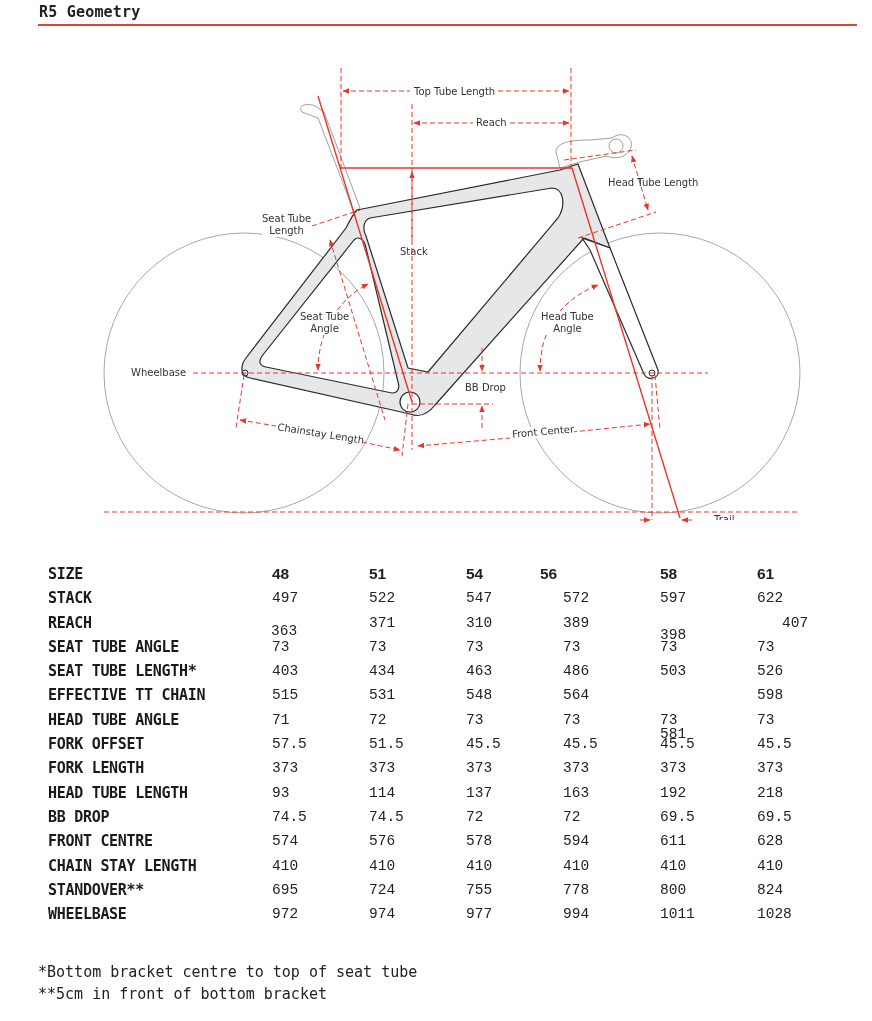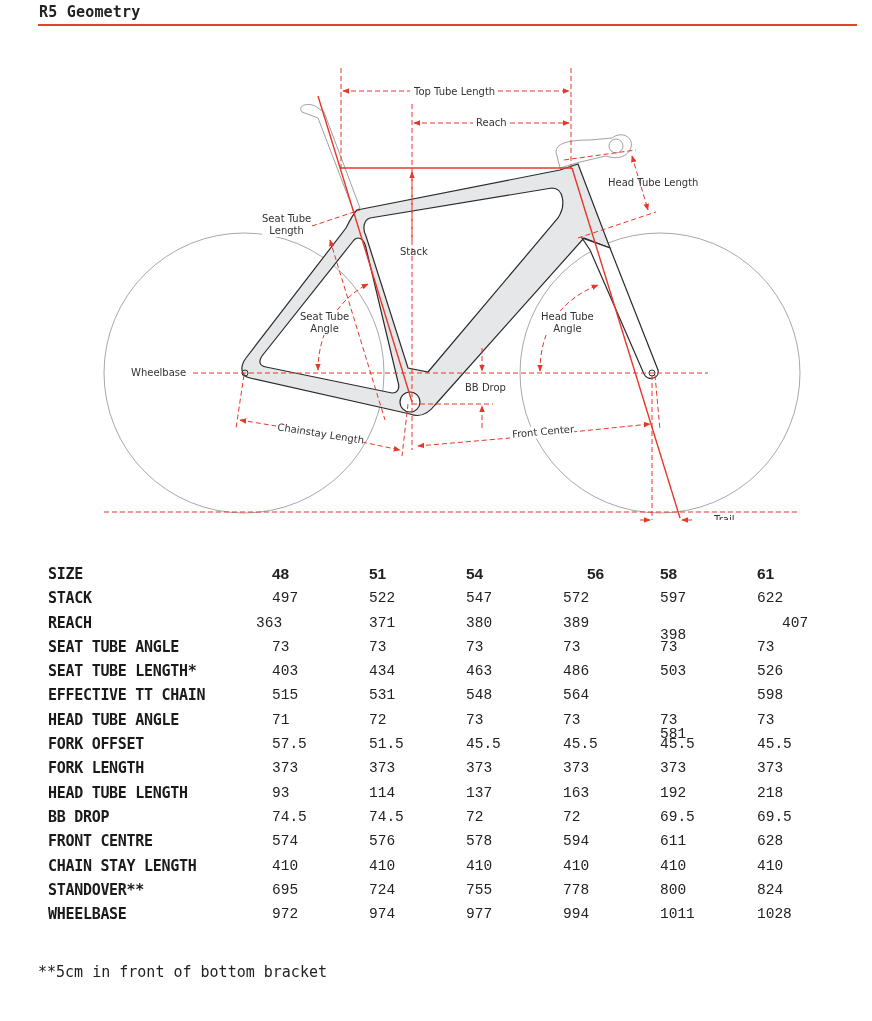--- a/index.html
+++ b/index.html
@@ -119,39 +119,39 @@
   <div class="dlabel" style="left:512px; top:396px; transform:rotate(-5deg);">Front Center</div>
   <div class="dlabel nobg" style="left:714px; top:484px; height:6px; overflow:hidden;">Trail</div>
 </div>
 
 <div class="geo-table">
   <div class="row head">
     <span class="label">SIZE</span>
     <span class="val" style="left:224px">48</span>
     <span class="val" style="left:321px">51</span>
     <span class="val" style="left:418px">54</span>
-    <span class="val" style="left:539px">56</span>
+    <span class="val" style="left:492px">56</span>
     <span class="val" style="left:612px">58</span>
     <span class="val" style="left:709px">61</span>
   </div>
   <div id="table-body">
       <div class="row">
         <span class="label">STACK</span>
         <span class="val" style="left: 224px;">497</span>
         <span class="val" style="left: 321px;">522</span>
         <span class="val" style="left: 418px;">547</span>
         <span class="val" style="left: 515px;">572</span>
         <span class="val" style="left: 612px;">597</span>
         <span class="val" style="left: 709px;">622</span>
       </div>
       <div class="row">
         <span class="label">REACH</span>
-        <span class="val" style="left: 208px;">363</span>
+        <span class="val" style="left: 223px; margin-top: 8px;">363</span>
         <span class="val" style="left: 321px;">371</span>
-        <span class="val" style="left: 418px;">380</span>
+        <span class="val" style="left: 418px;">310</span>
         <span class="val" style="left: 515px;">389</span>
         <span class="val" style="left: 612px; margin-top: 12px;">398</span>
         <span class="val" style="left: 734px;">407</span>
       </div>
       <div class="row">
         <span class="label">SEAT TUBE ANGLE</span>
         <span class="val" style="left: 224px;">73</span>
         <span class="val" style="left: 321px;">73</span>
         <span class="val" style="left: 418px;">73</span>
         <span class="val" style="left: 515px;">73</span>
@@ -254,14 +254,15 @@
         <span class="val" style="left: 321px;">974</span>
         <span class="val" style="left: 418px;">977</span>
         <span class="val" style="left: 515px;">994</span>
         <span class="val" style="left: 612px;">1011</span>
         <span class="val" style="left: 709px;">1028</span>
       </div>
     </div>
 </div>
 
 <div class="footnotes">
+  <div>*Bottom bracket centre to top of seat tube</div>
   <div>**5cm in front of bottom bracket</div>
 </div>
 
 </body></html>

